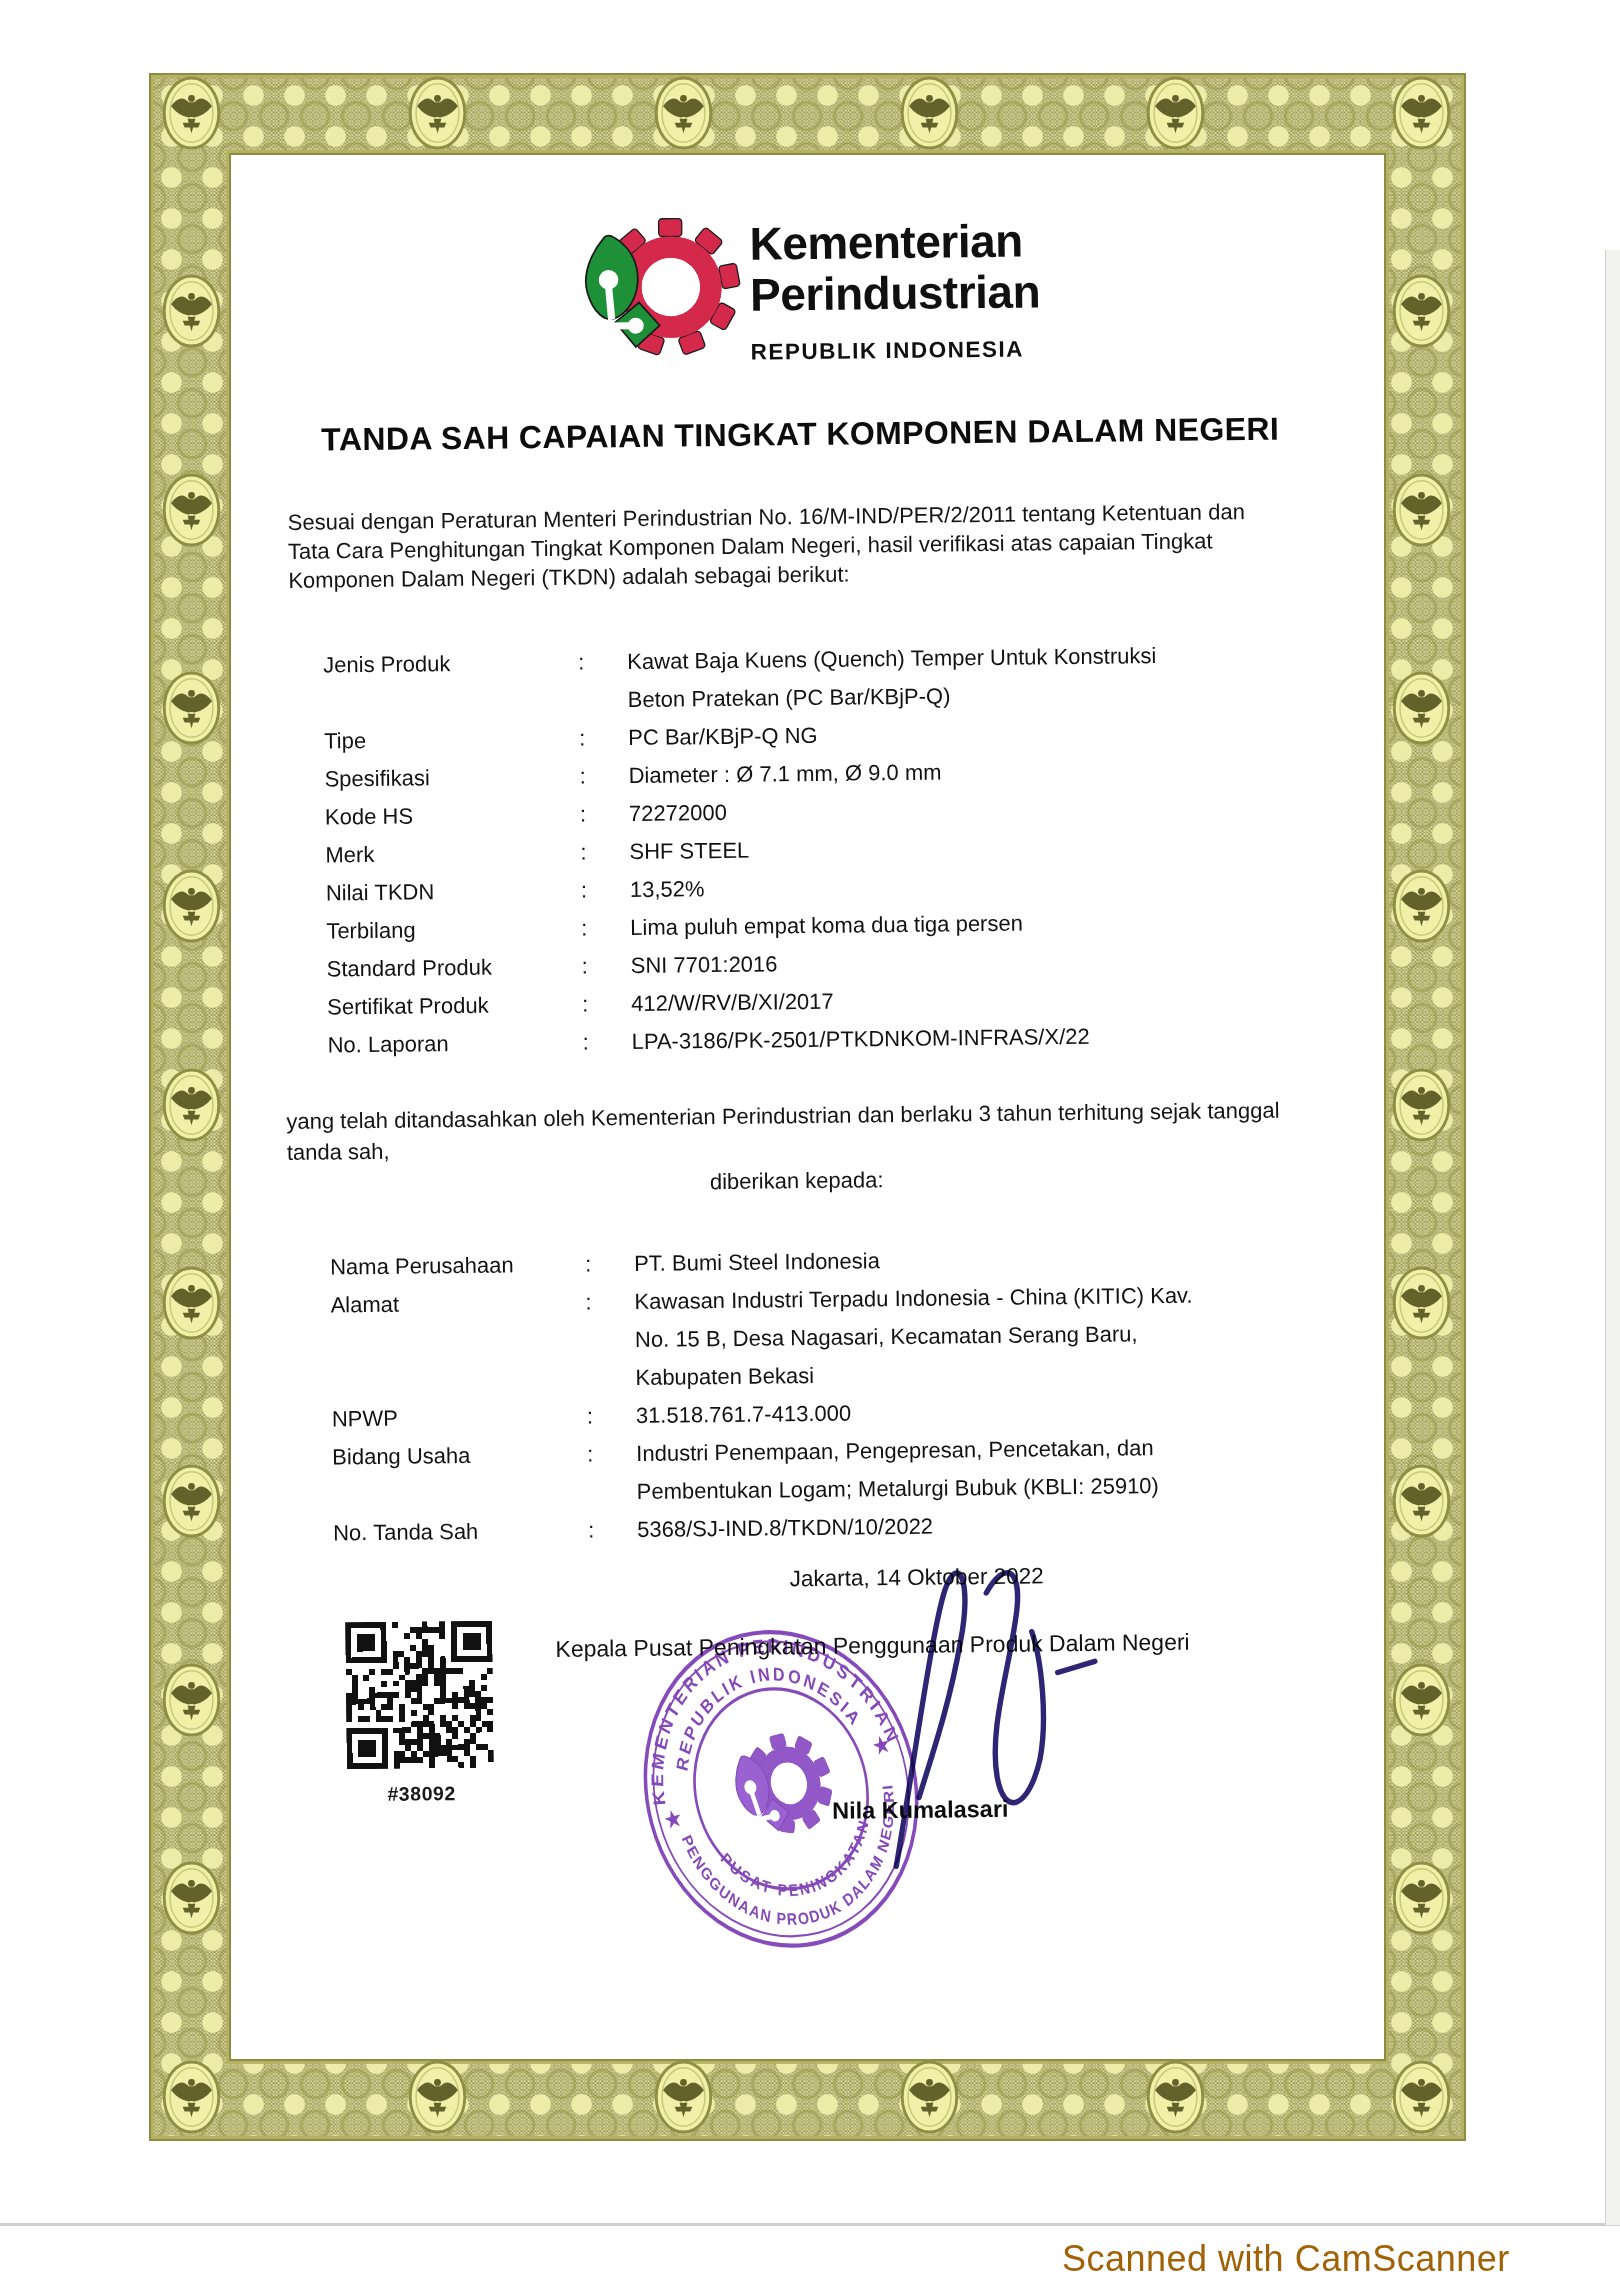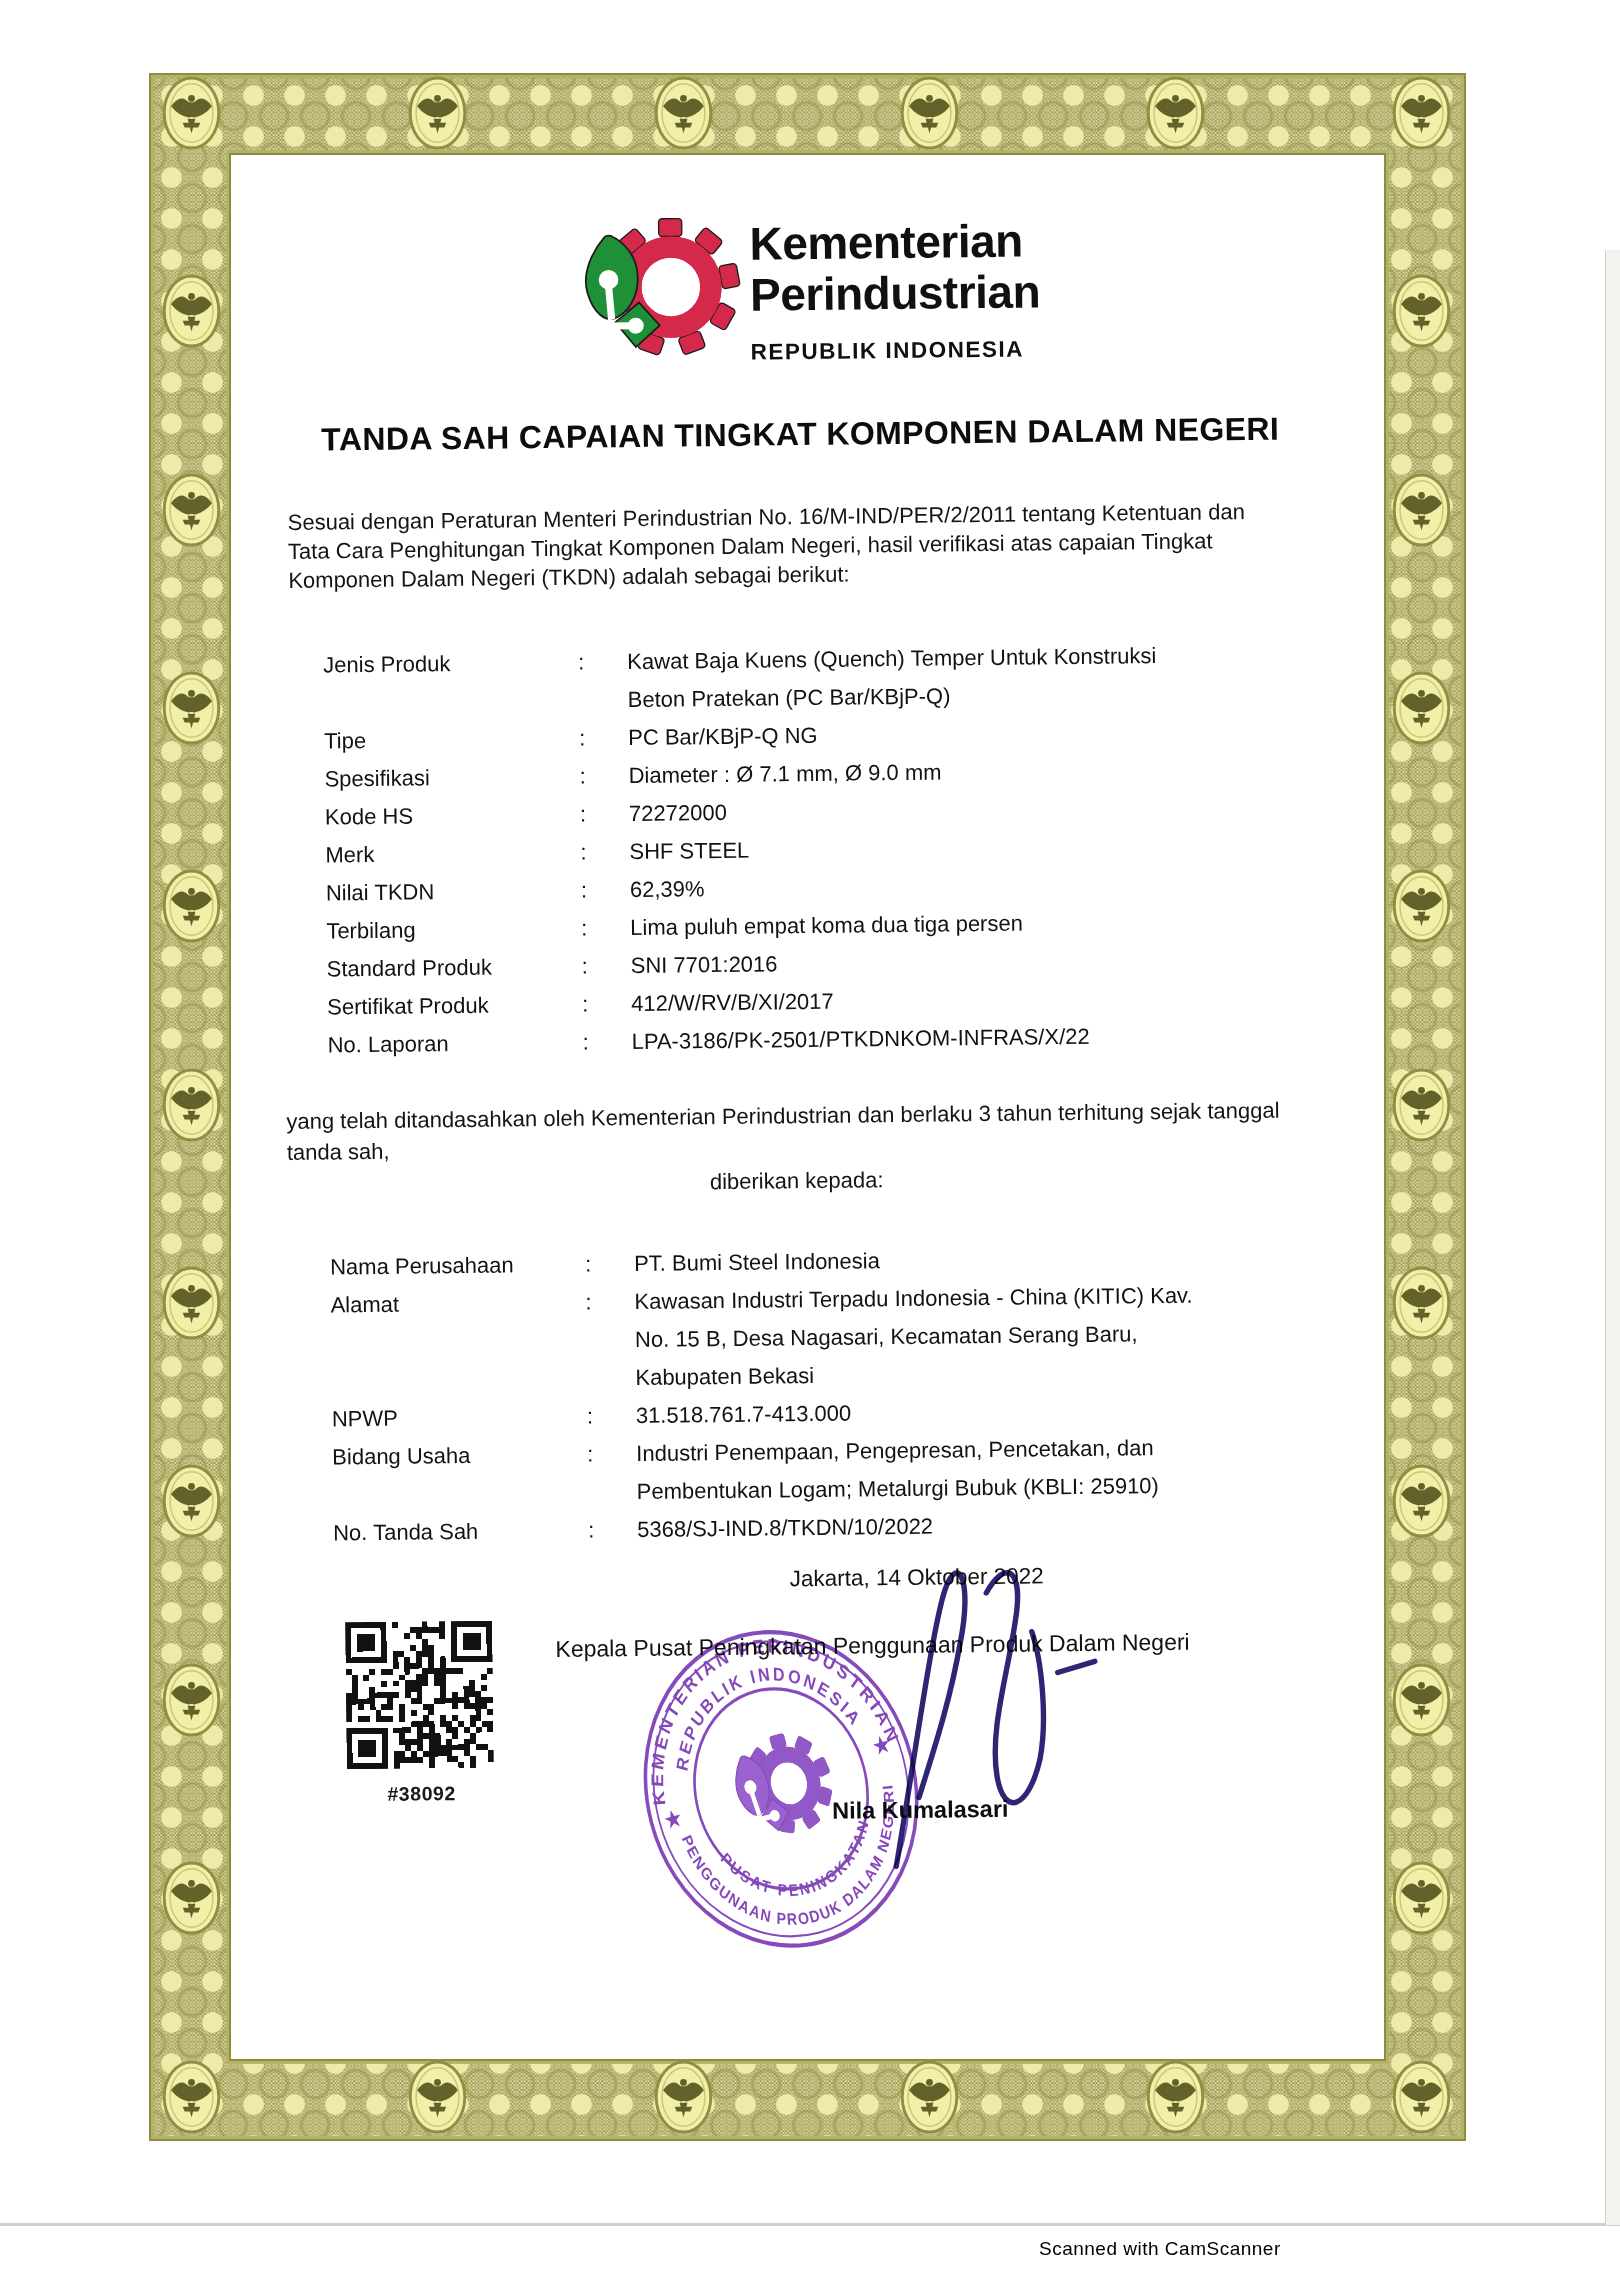--- a/index.html
+++ b/index.html
@@ -75,21 +75,21 @@
   .st.t2{font-size:18px;letter-spacing:3px;}
   .st.t3{font-size:16px;letter-spacing:1.5px;}
   .st.t4{font-size:16px;letter-spacing:2.5px;}
   .st-star{font-size:24px;fill:#7a38b2;}
   #signature{position:absolute;left:843px;top:1544px;width:265px;height:338px;mix-blend-mode:multiply;}
   
   #bottom-shadow{position:absolute;left:0;top:2223px;width:1620px;height:2.9px;background:#aaaaa2;opacity:.55;}
   #right-edge-line{position:absolute;left:1605px;top:250px;width:1px;height:1975px;background:#d2d2ca;}
   #right-edge-strip{position:absolute;left:1606px;top:250px;width:13.7px;height:1975px;background:#f2f2ee;}
   #scanner-note{
-    position:absolute;left:1039px;top:2238px;font-size:19px;color:#000000;letter-spacing:0.5px;
+    position:absolute;left:1062px;top:2238px;font-size:36px;color:#a16207;letter-spacing:0.5px;
   }
   svg{display:block;}
 </style>
 </head>
 <body>
 
 <svg width="0" height="0" style="position:absolute" aria-hidden="true">
   <defs>
     <g id="kp-logo">
       <g>
@@ -263,21 +263,21 @@
       <span class="val">72272000</span>
     </div>
     <div class="frow">
       <span class="lbl">Merk</span>
       <span class="sep">:</span>
       <span class="val">SHF STEEL</span>
     </div>
     <div class="frow">
       <span class="lbl">Nilai TKDN</span>
       <span class="sep">:</span>
-      <span class="val">62,39%</span>
+      <span class="val">13,52%</span>
     </div>
     <div class="frow">
       <span class="lbl">Terbilang</span>
       <span class="sep">:</span>
       <span class="val">Lima puluh empat koma dua tiga persen</span>
     </div>
     <div class="frow">
       <span class="lbl">Standard Produk</span>
       <span class="sep">:</span>
       <span class="val">SNI 7701:2016</span>

